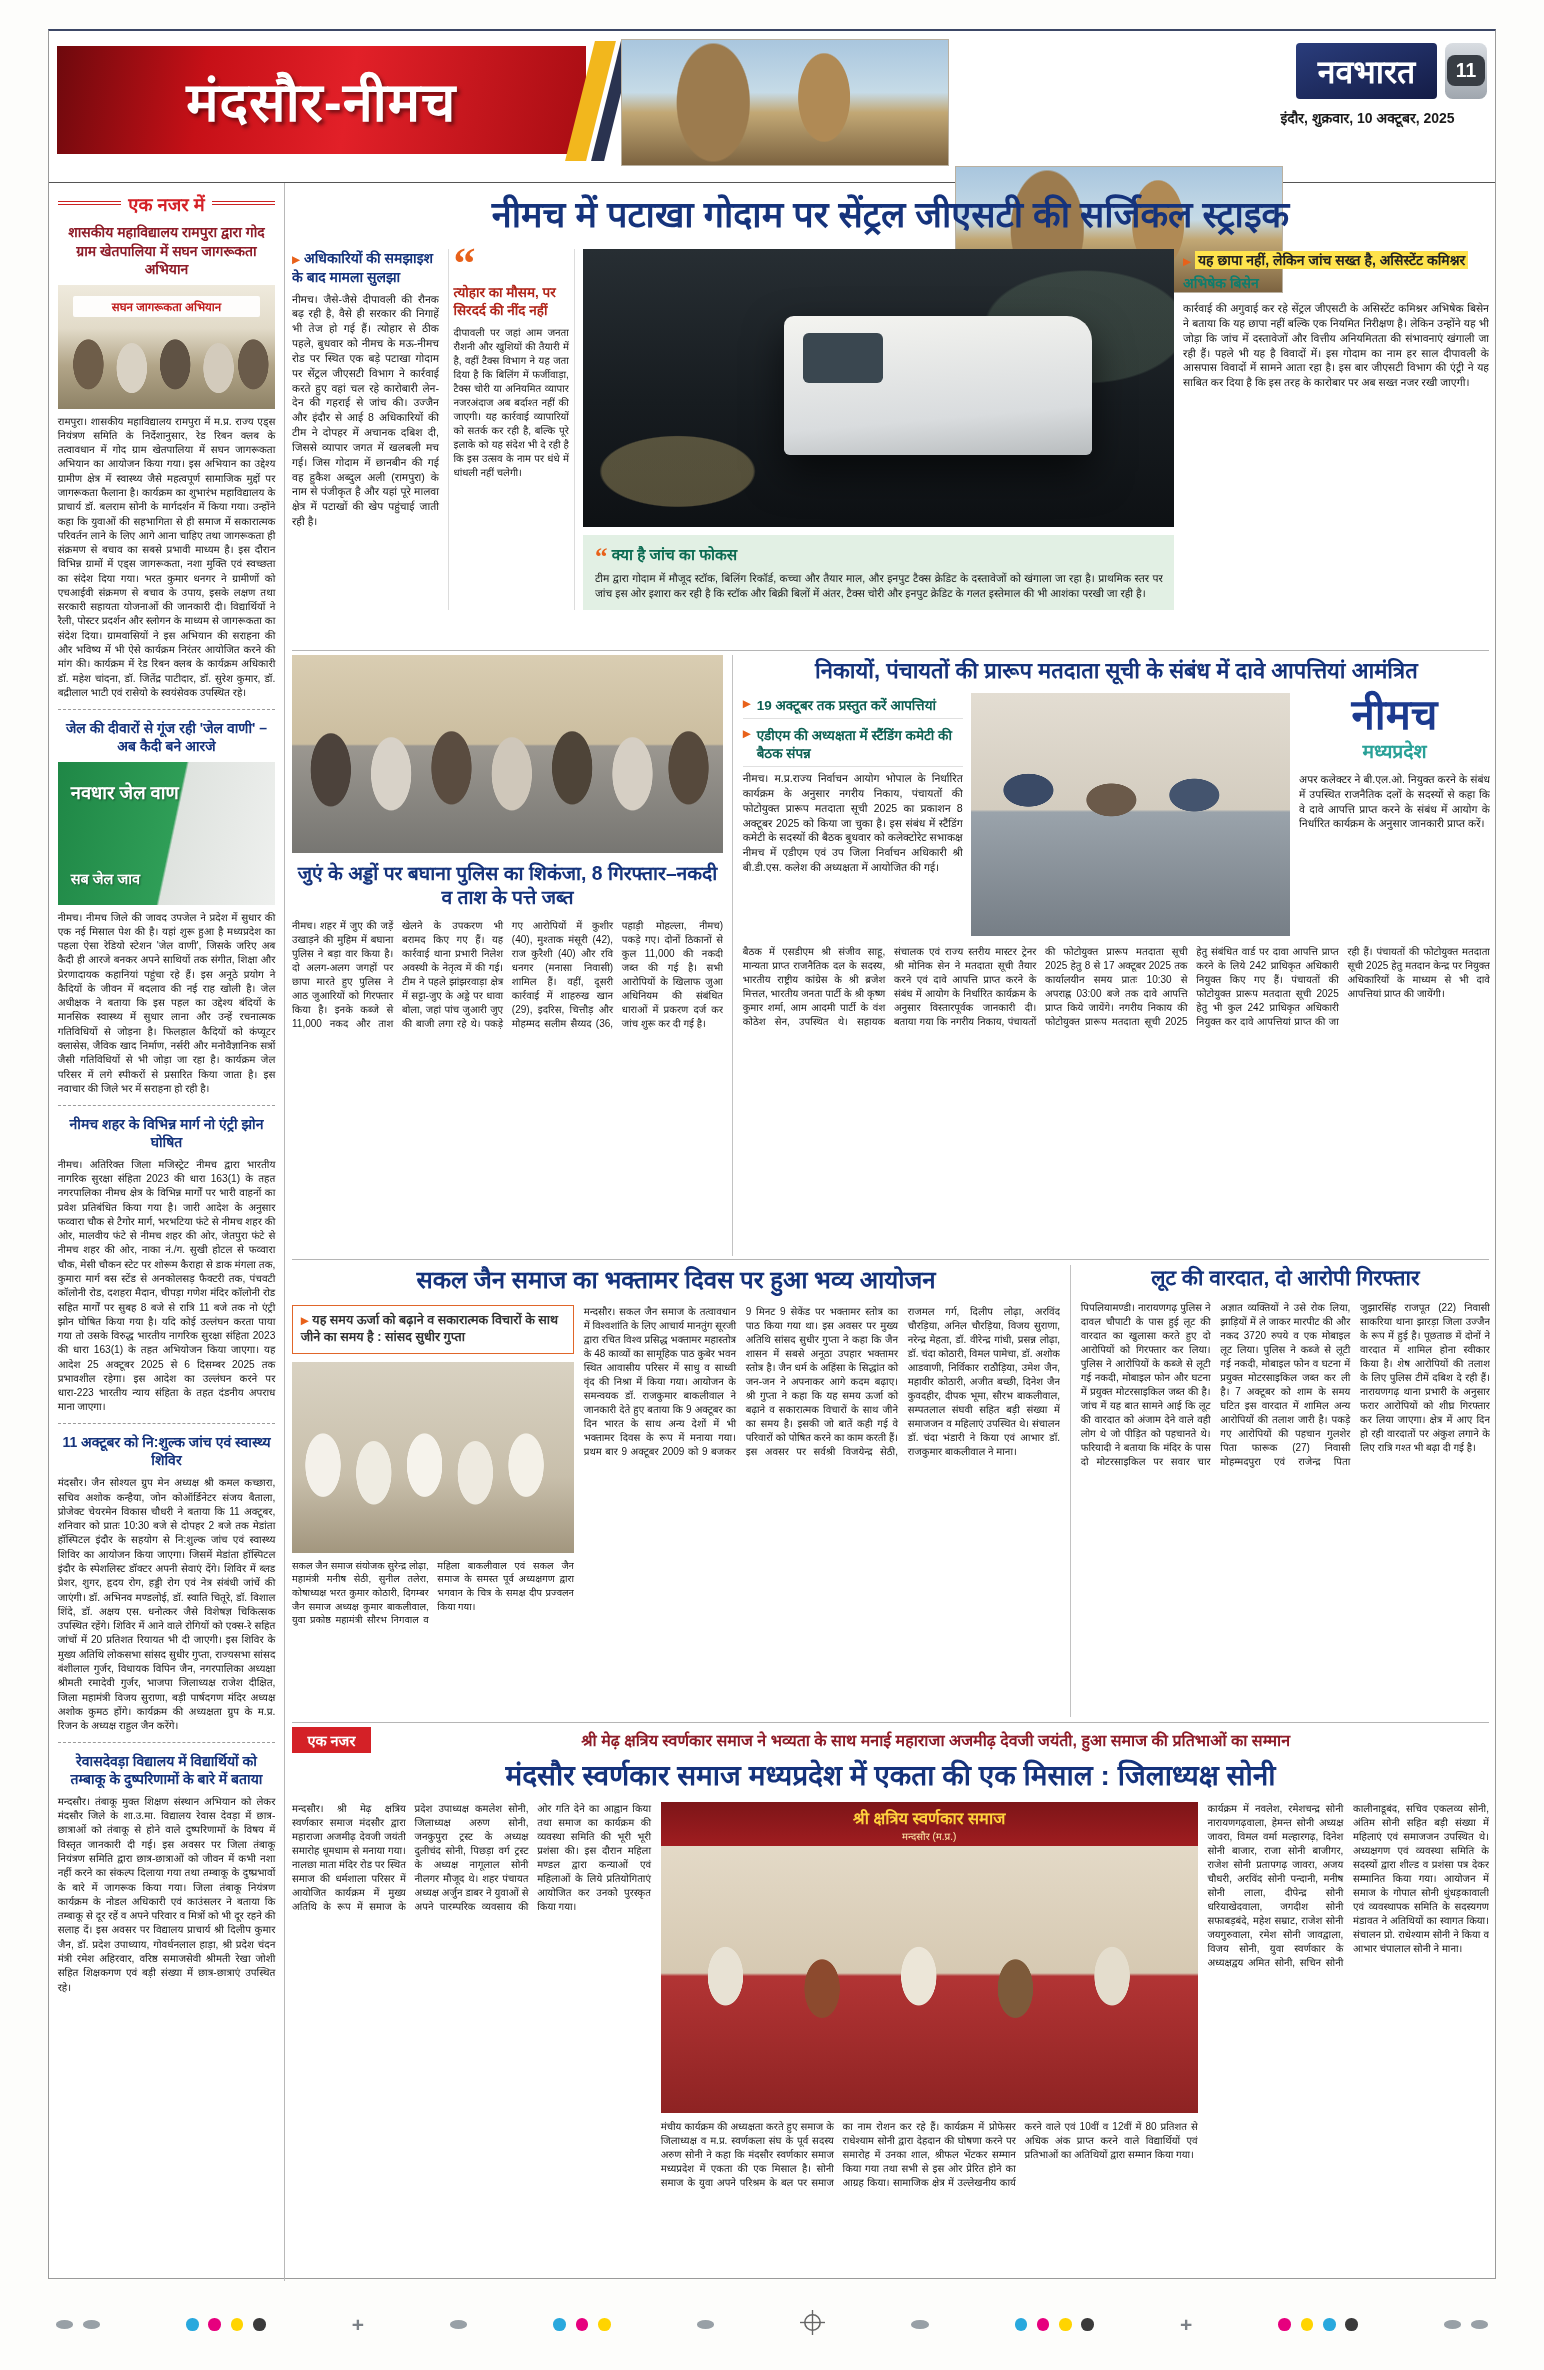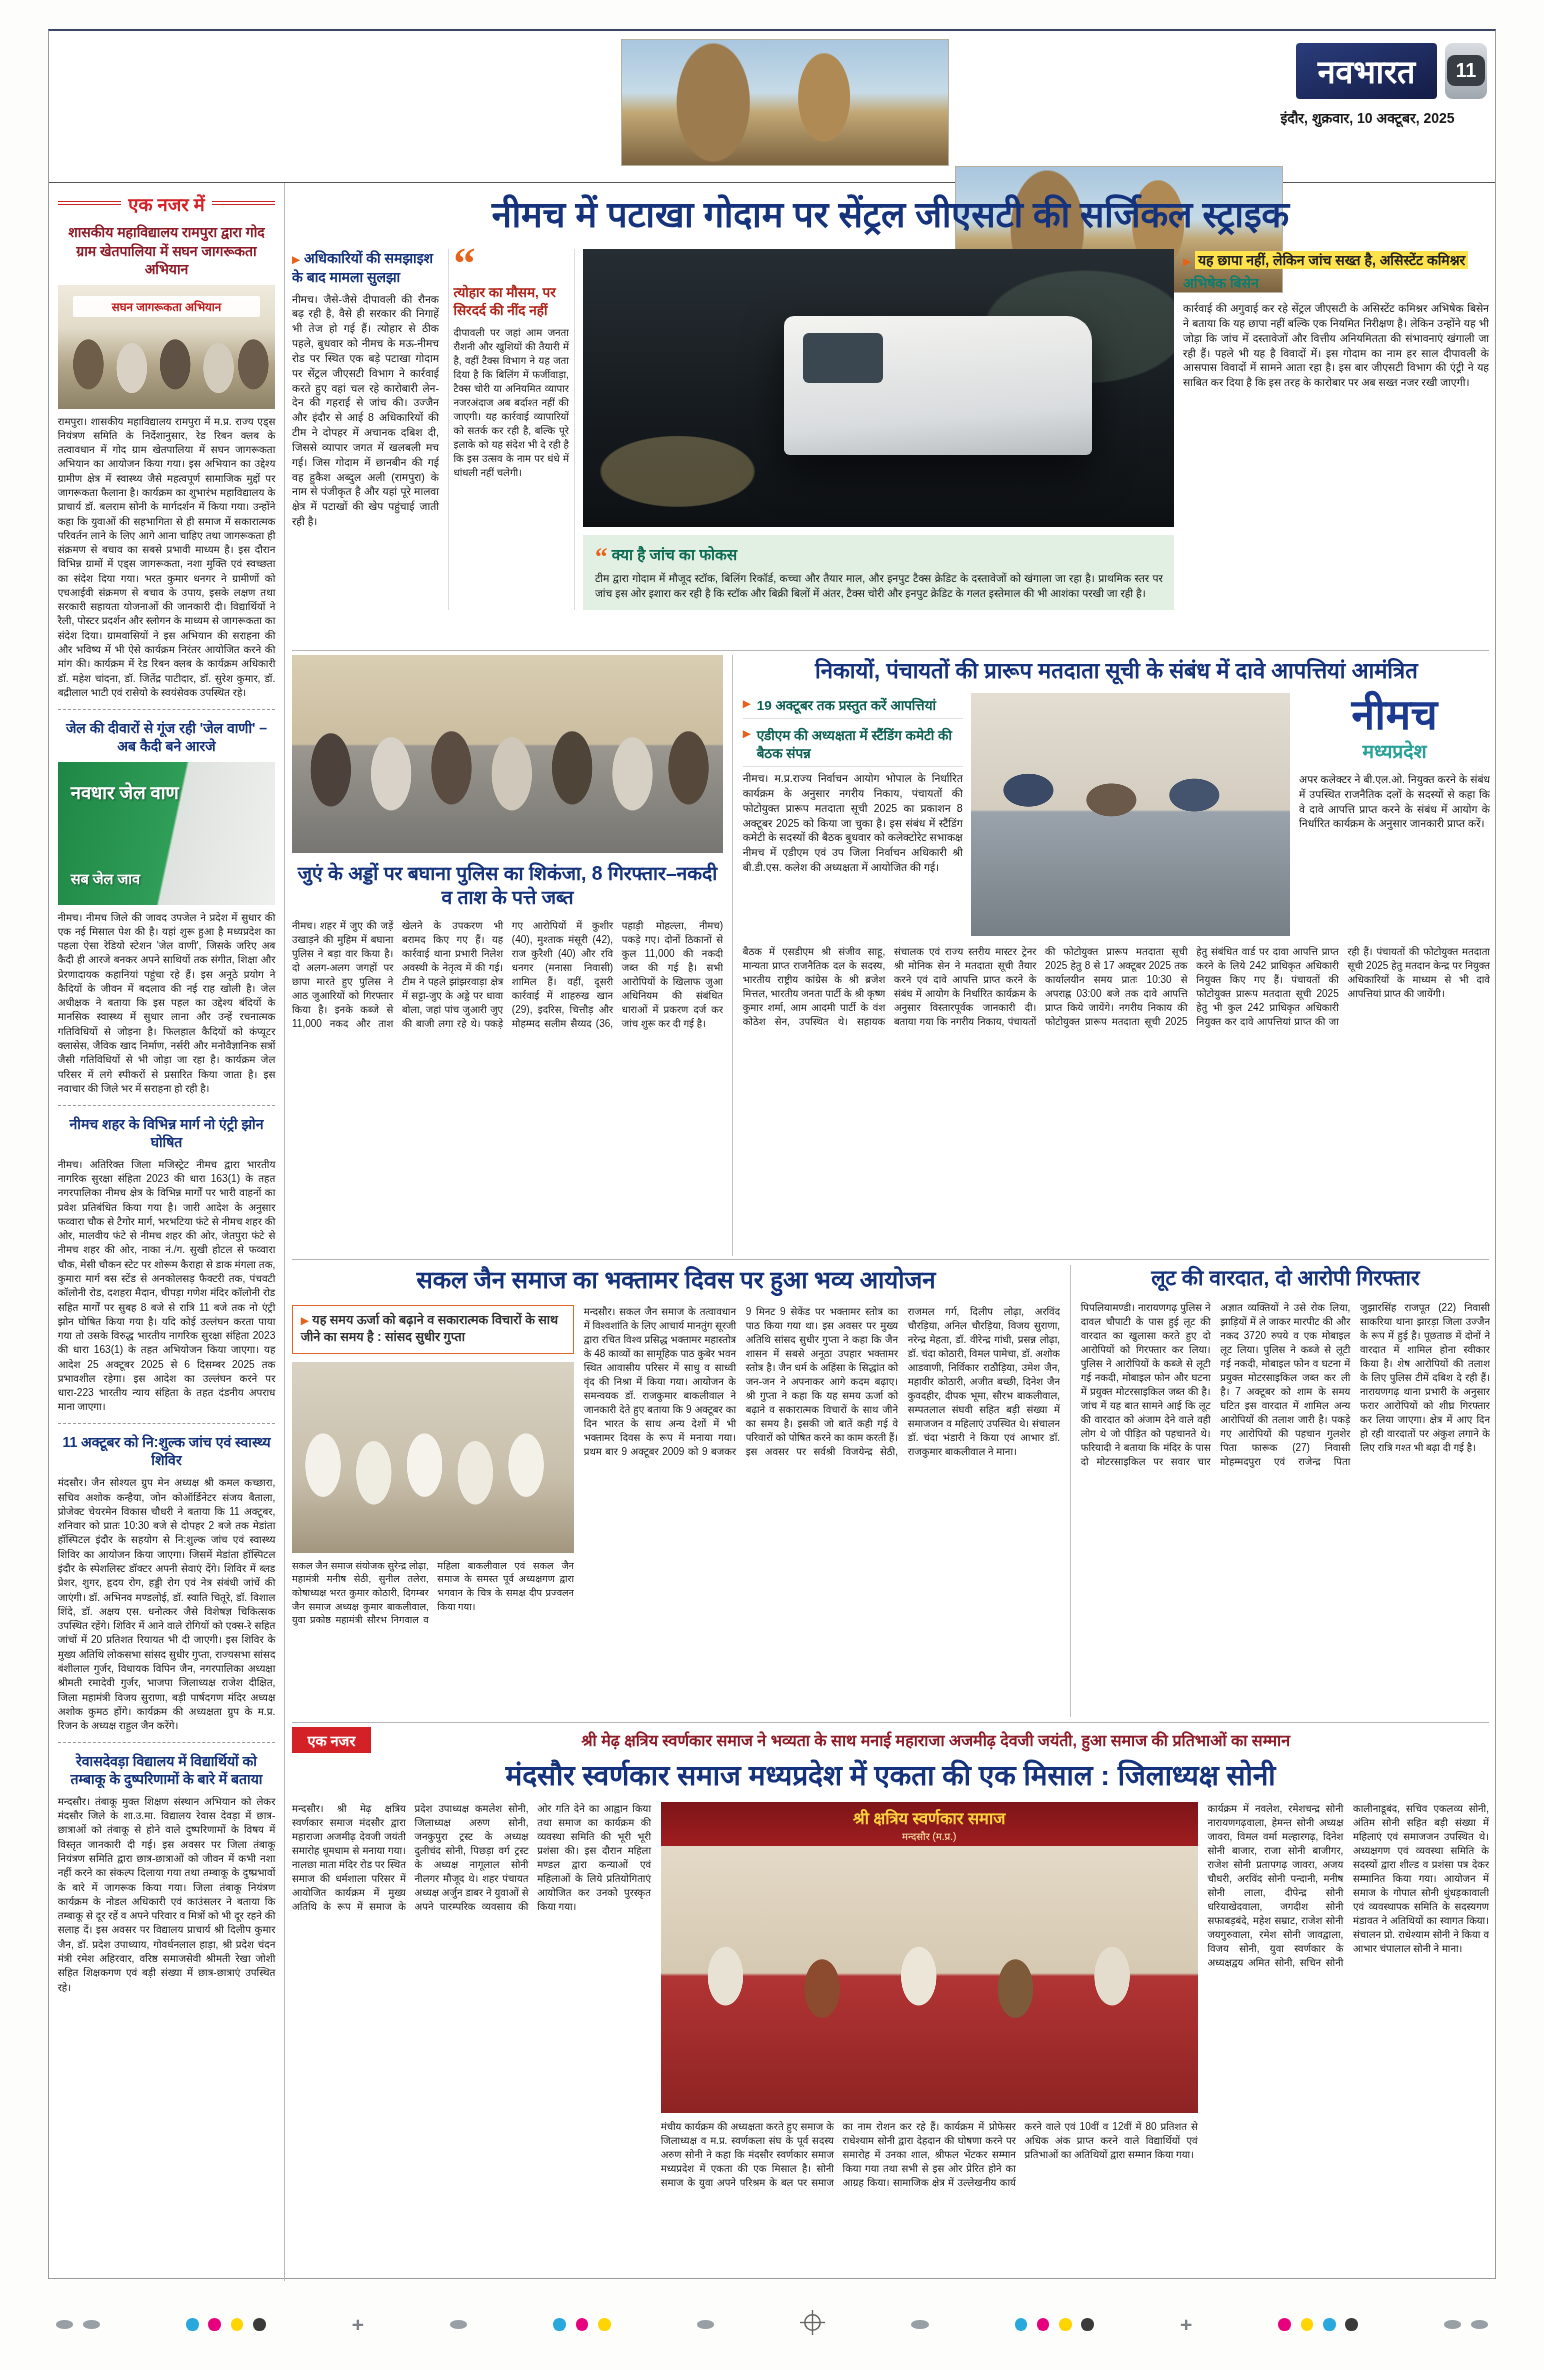--- a/index.html
+++ b/index.html
@@ -173,20 +173,25 @@
 .gray-oval{width:17.4px;height:8.7px;border-radius:50%;background:#98a0a6;}
 .plus{color:#7b8187;font-size:21px;font-weight:bold;line-height:1;}
 </style>
 </head>
 <body>
 
 <div class="page">
   <div class="frame">
 
     <div class="masthead">
+      <div class="banner">
+        <div class="banner-text">मंदसौर-नीमच</div>
+        <div class="banner-stripe-yellow"></div>
+        <div class="banner-stripe-dark"></div>
+      </div>
       <div class="temple-photo tp1 ph ph-temple"></div>
       <div class="temple-photo tp2 ph ph-temple"></div>
       <div class="brand">नवभारत</div>
       <div class="dateline">इंदौर, शुक्रवार, 10 अक्टूबर, 2025</div>
       <div class="pagenum">
         <span class="pagenum-inner">11</span>
       </div>
     </div>
 
     <div class="left-col">

